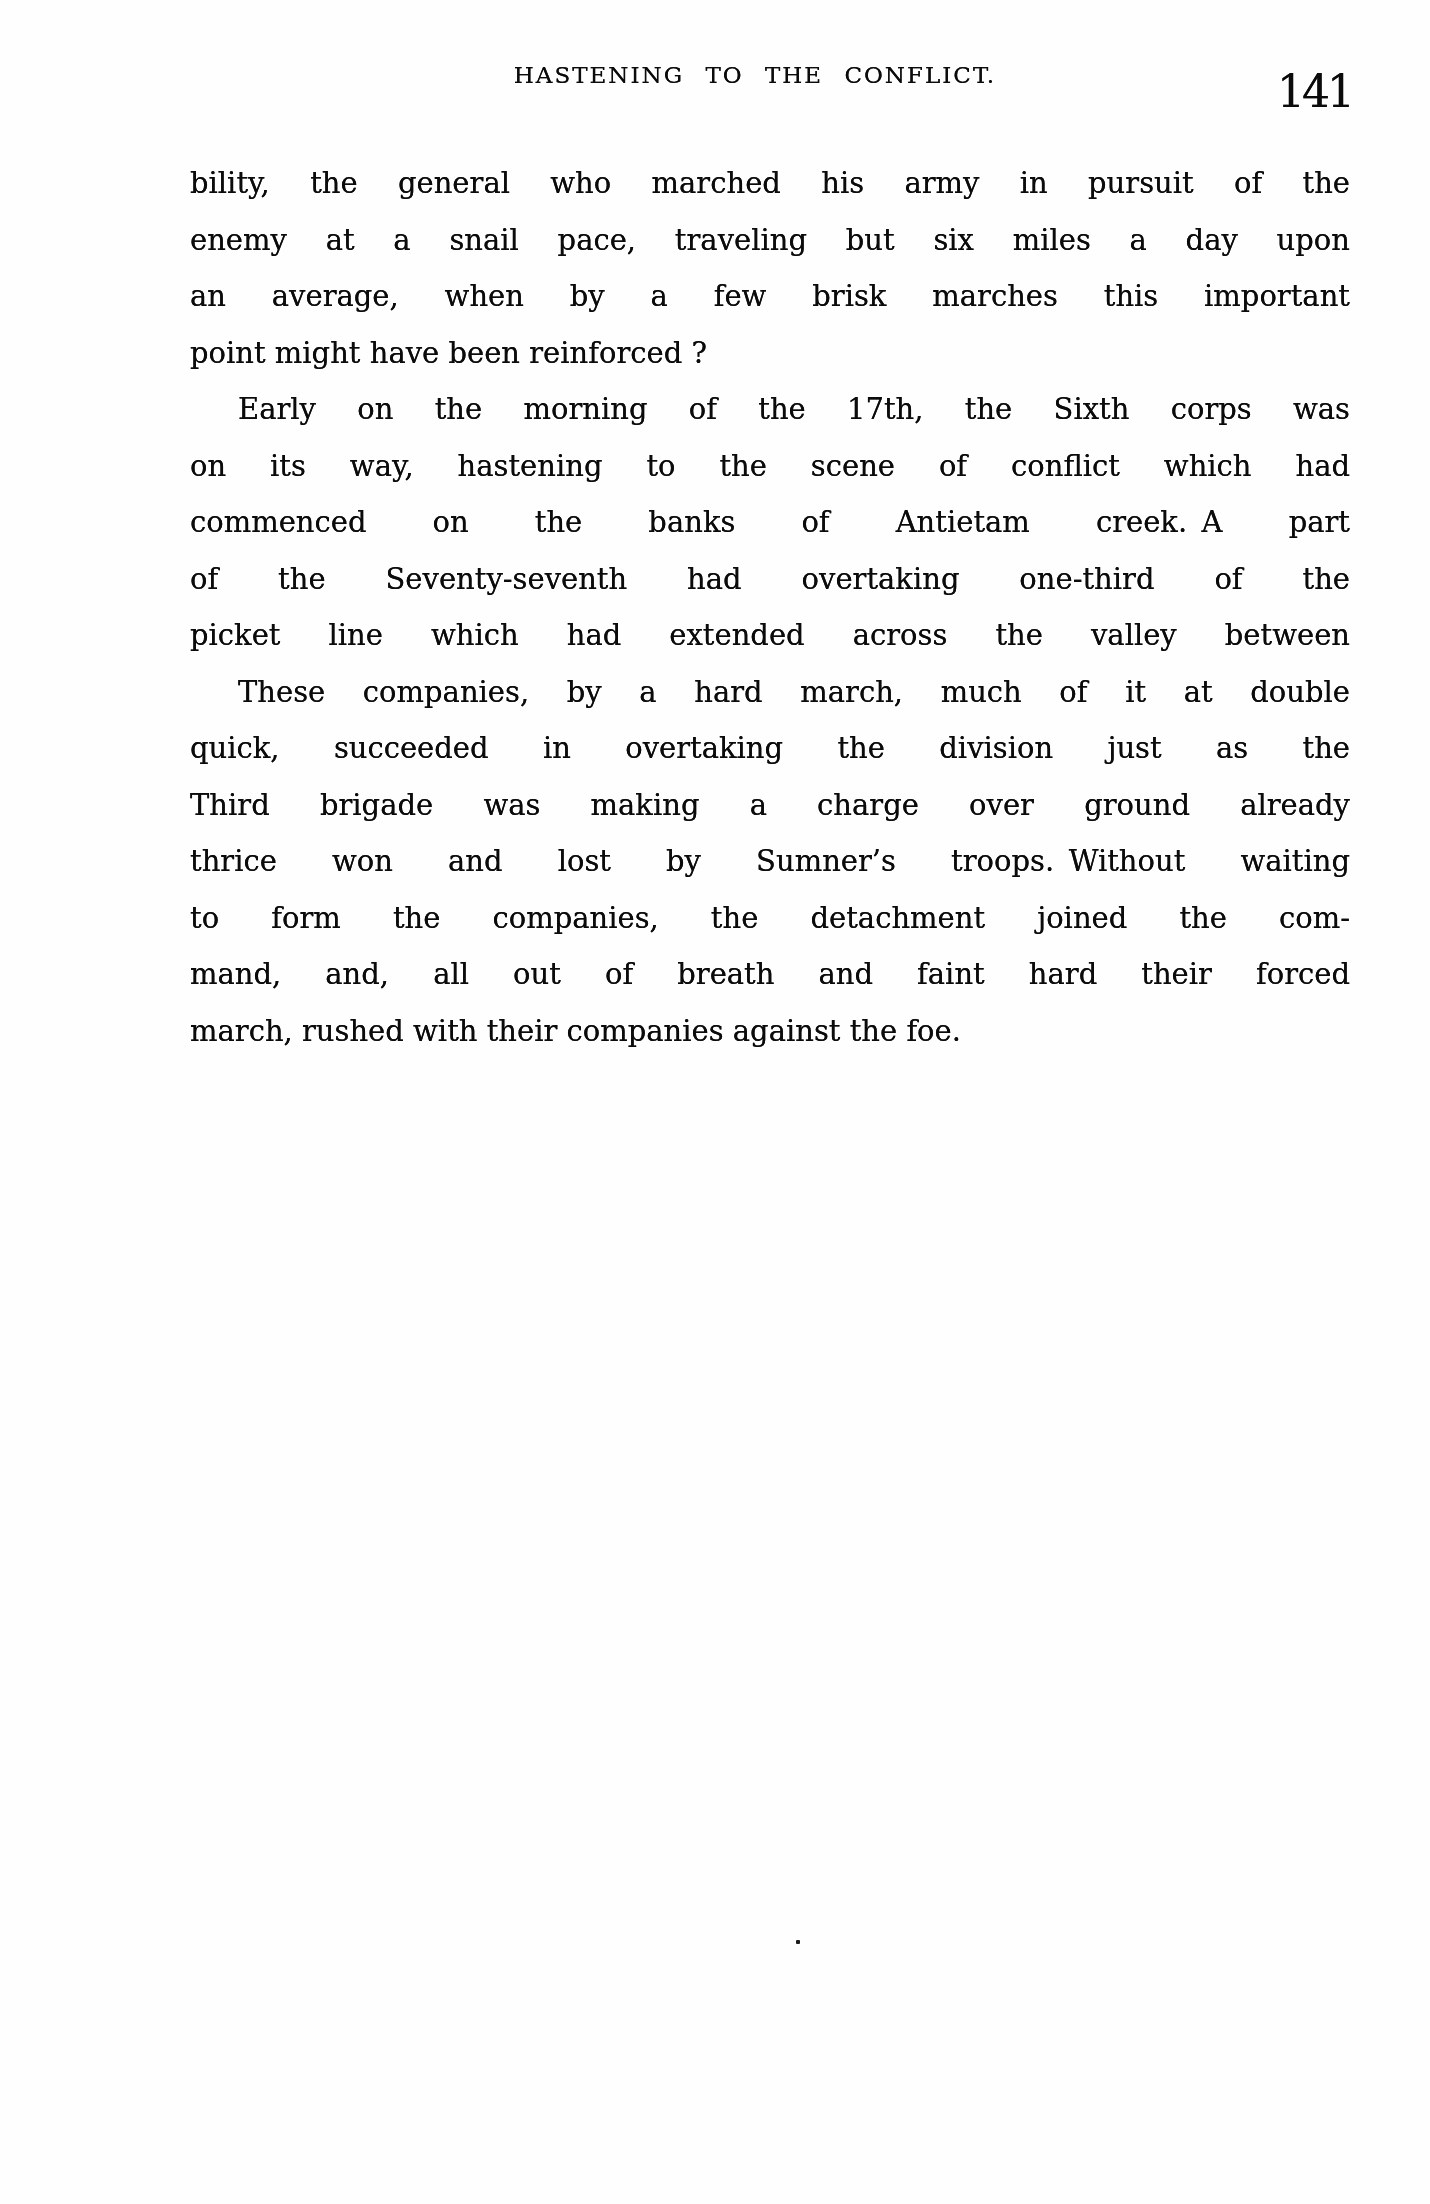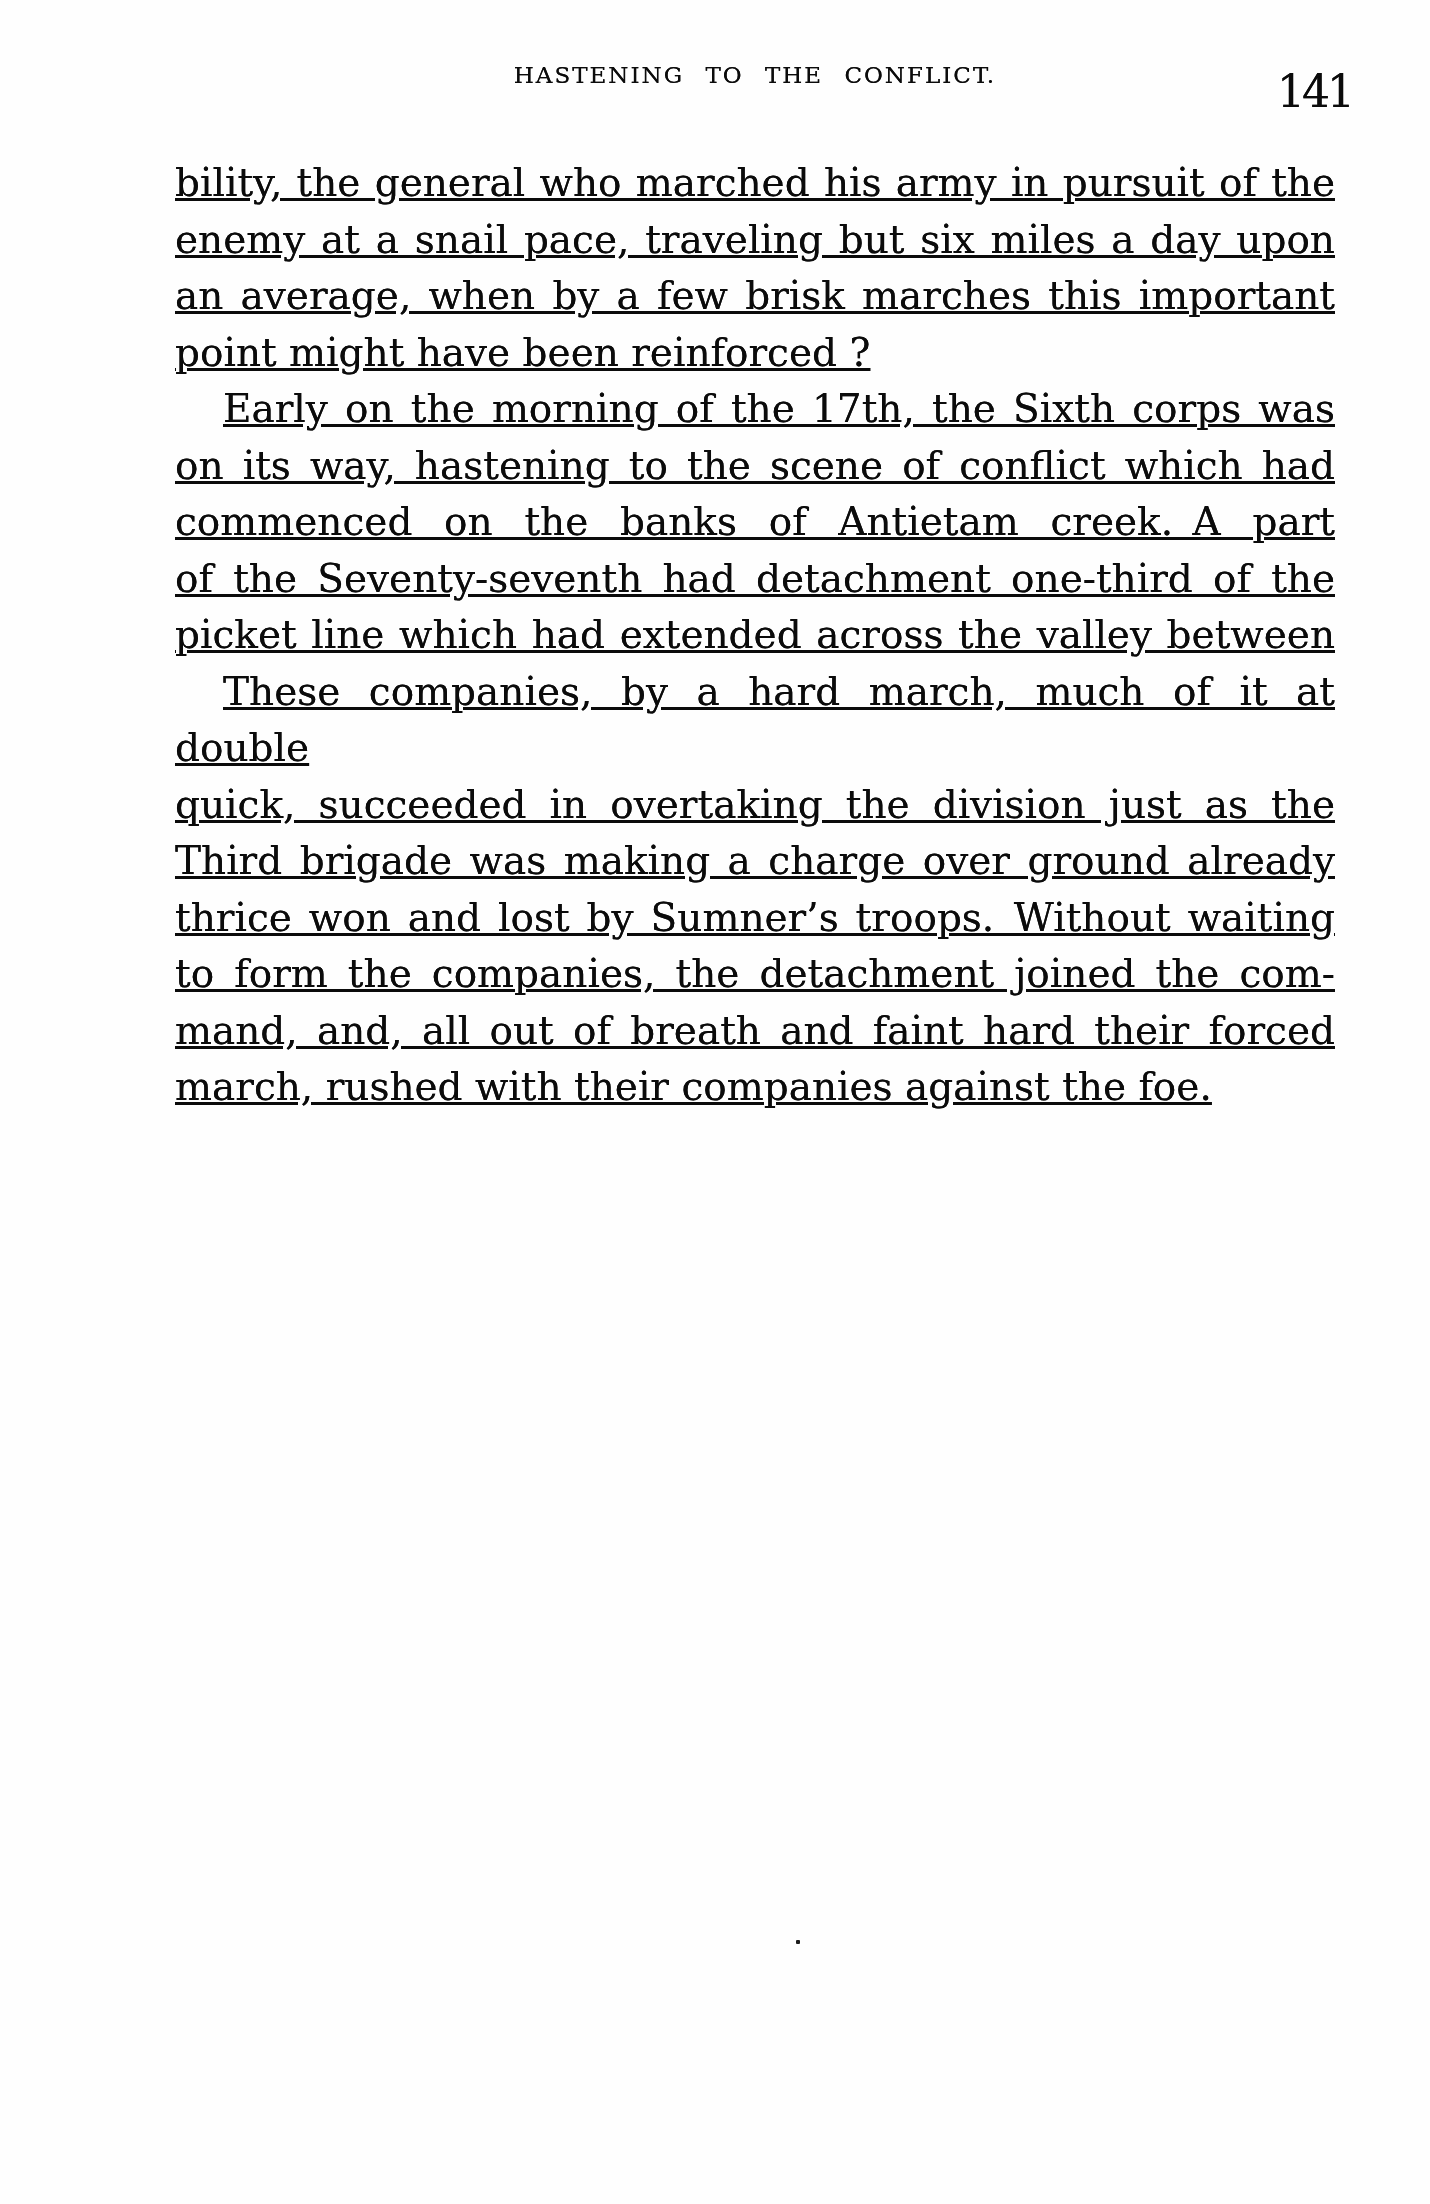--- a/index.html
+++ b/index.html
@@ -33,27 +33,26 @@
     top: 66px;
     left: 1180px;
     width: 172px;
     text-align: right;
     font-size: 44px;
     letter-spacing: -3px;
     text-shadow: 0 0 0.6px rgba(0,0,0,0.85);
   }
   .body-text {
     position: absolute;
-    left: 175px;
+    left: 190px;
     top: 155px;
     width: 1160px;
-    font-size: 39px;
+    font-size: 29px;
     line-height: 56.5px;
     text-shadow: 0 0 0.6px rgba(0,0,0,0.85);
-    text-decoration: underline;
   }
   .para { margin: 0; }
   .line {
     text-align: justify;
     text-align-last: justify;
   }
   .line.last {
     text-align-last: left;
   }
   .para.indent .line:first-child {
@@ -79,21 +78,21 @@
       <div class="para">
         <div class="line">bility, the general who marched his army in pursuit of the</div>
         <div class="line">enemy at a snail pace, traveling but six miles a day upon</div>
         <div class="line">an average, when by a few brisk marches this important</div>
         <div class="line last">point might have been reinforced ?</div>
       </div>
       <div class="para indent">
         <div class="line">Early on the morning of the 17th, the Sixth corps was</div>
         <div class="line">on its way, hastening to the scene of conflict which had</div>
         <div class="line">commenced on the banks of Antietam creek. A part</div>
-        <div class="line">of the Seventy-seventh had detachment one-third of the</div>
+        <div class="line">of the Seventy-seventh had overtaking one-third of the</div>
         <div class="line">picket line which had extended across the valley between</div>
       </div>
       <div class="para indent">
         <div class="line">These companies, by a hard march, much of it at double</div>
         <div class="line">quick, succeeded in overtaking the division just as the</div>
         <div class="line">Third brigade was making a charge over ground already</div>
         <div class="line">thrice won and lost by Sumner’s troops. Without waiting</div>
         <div class="line">to form the companies, the detachment joined the com-</div>
         <div class="line">mand, and, all out of breath and faint hard their forced</div>
         <div class="line last">march, rushed with their companies against the foe.</div>

